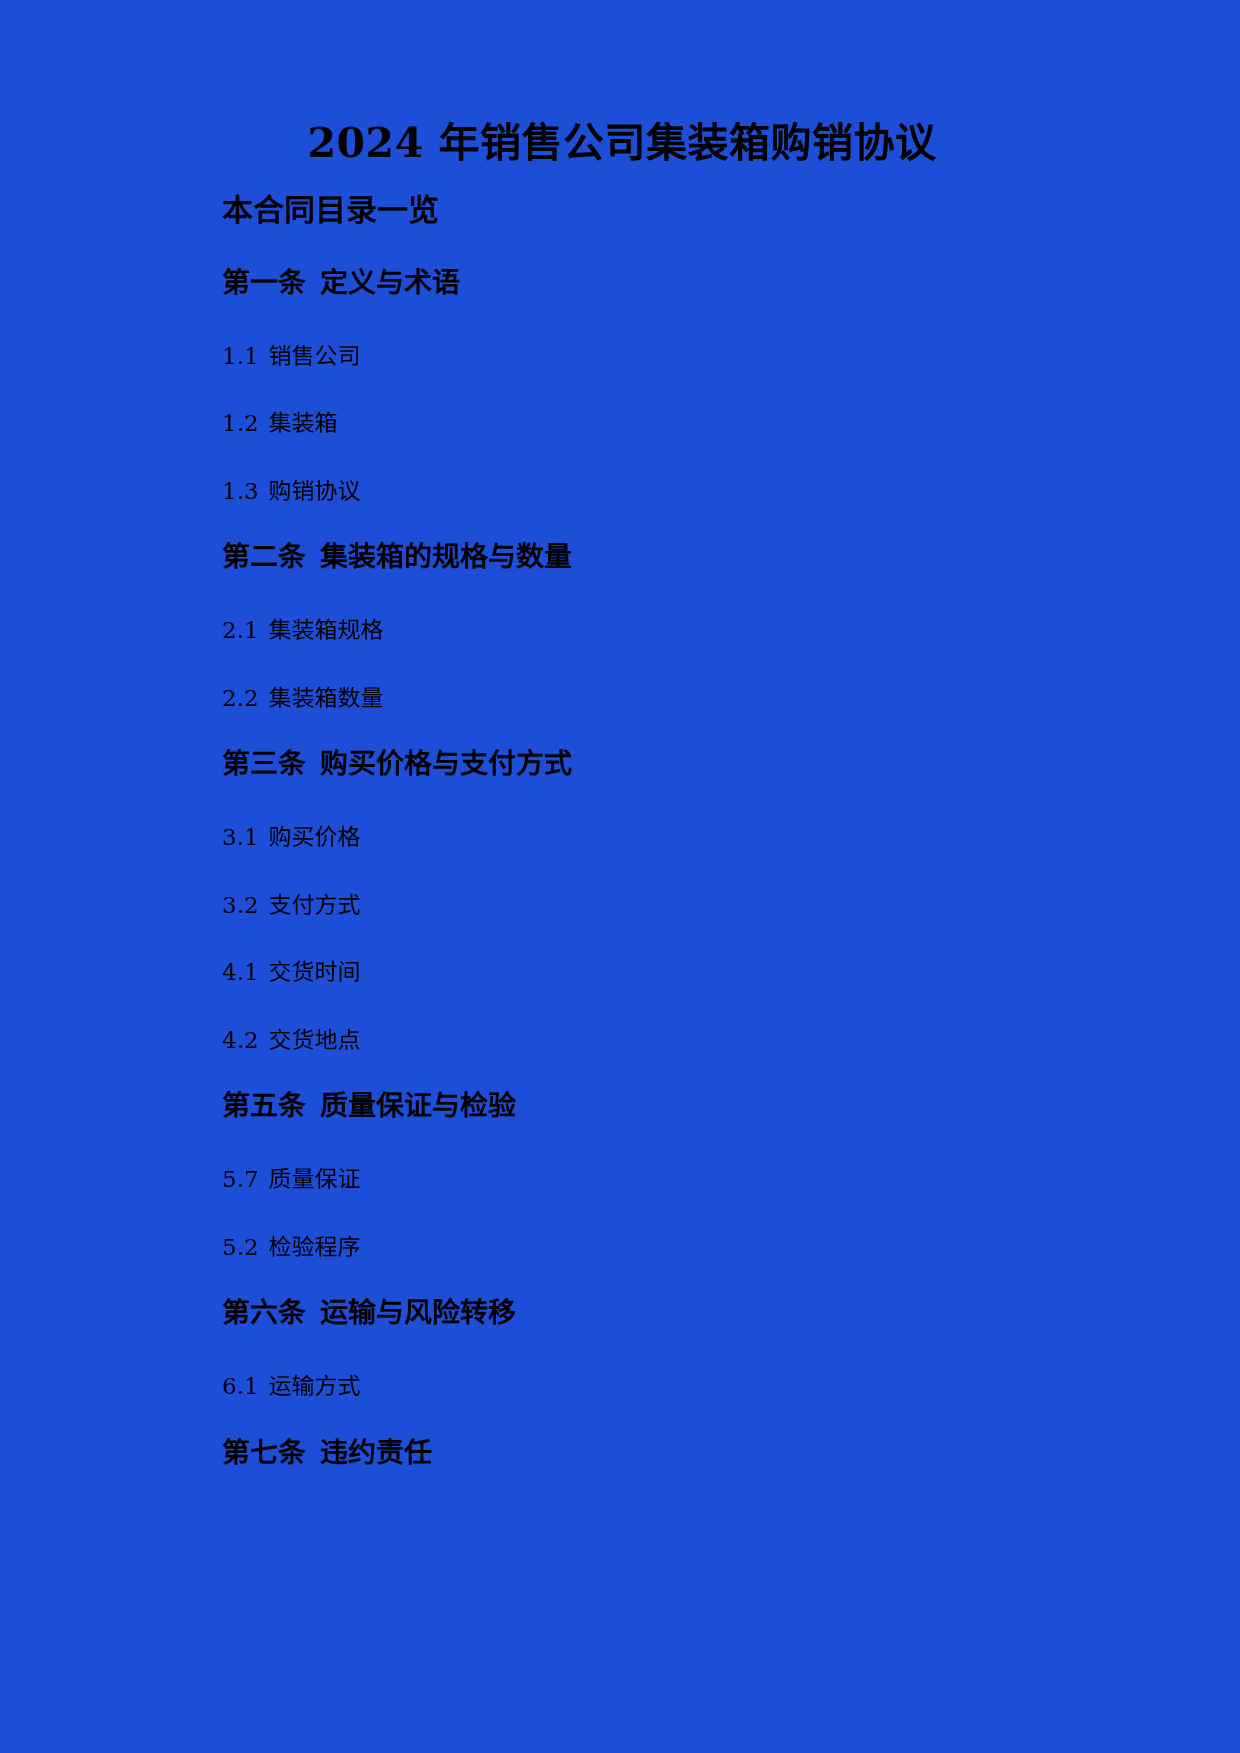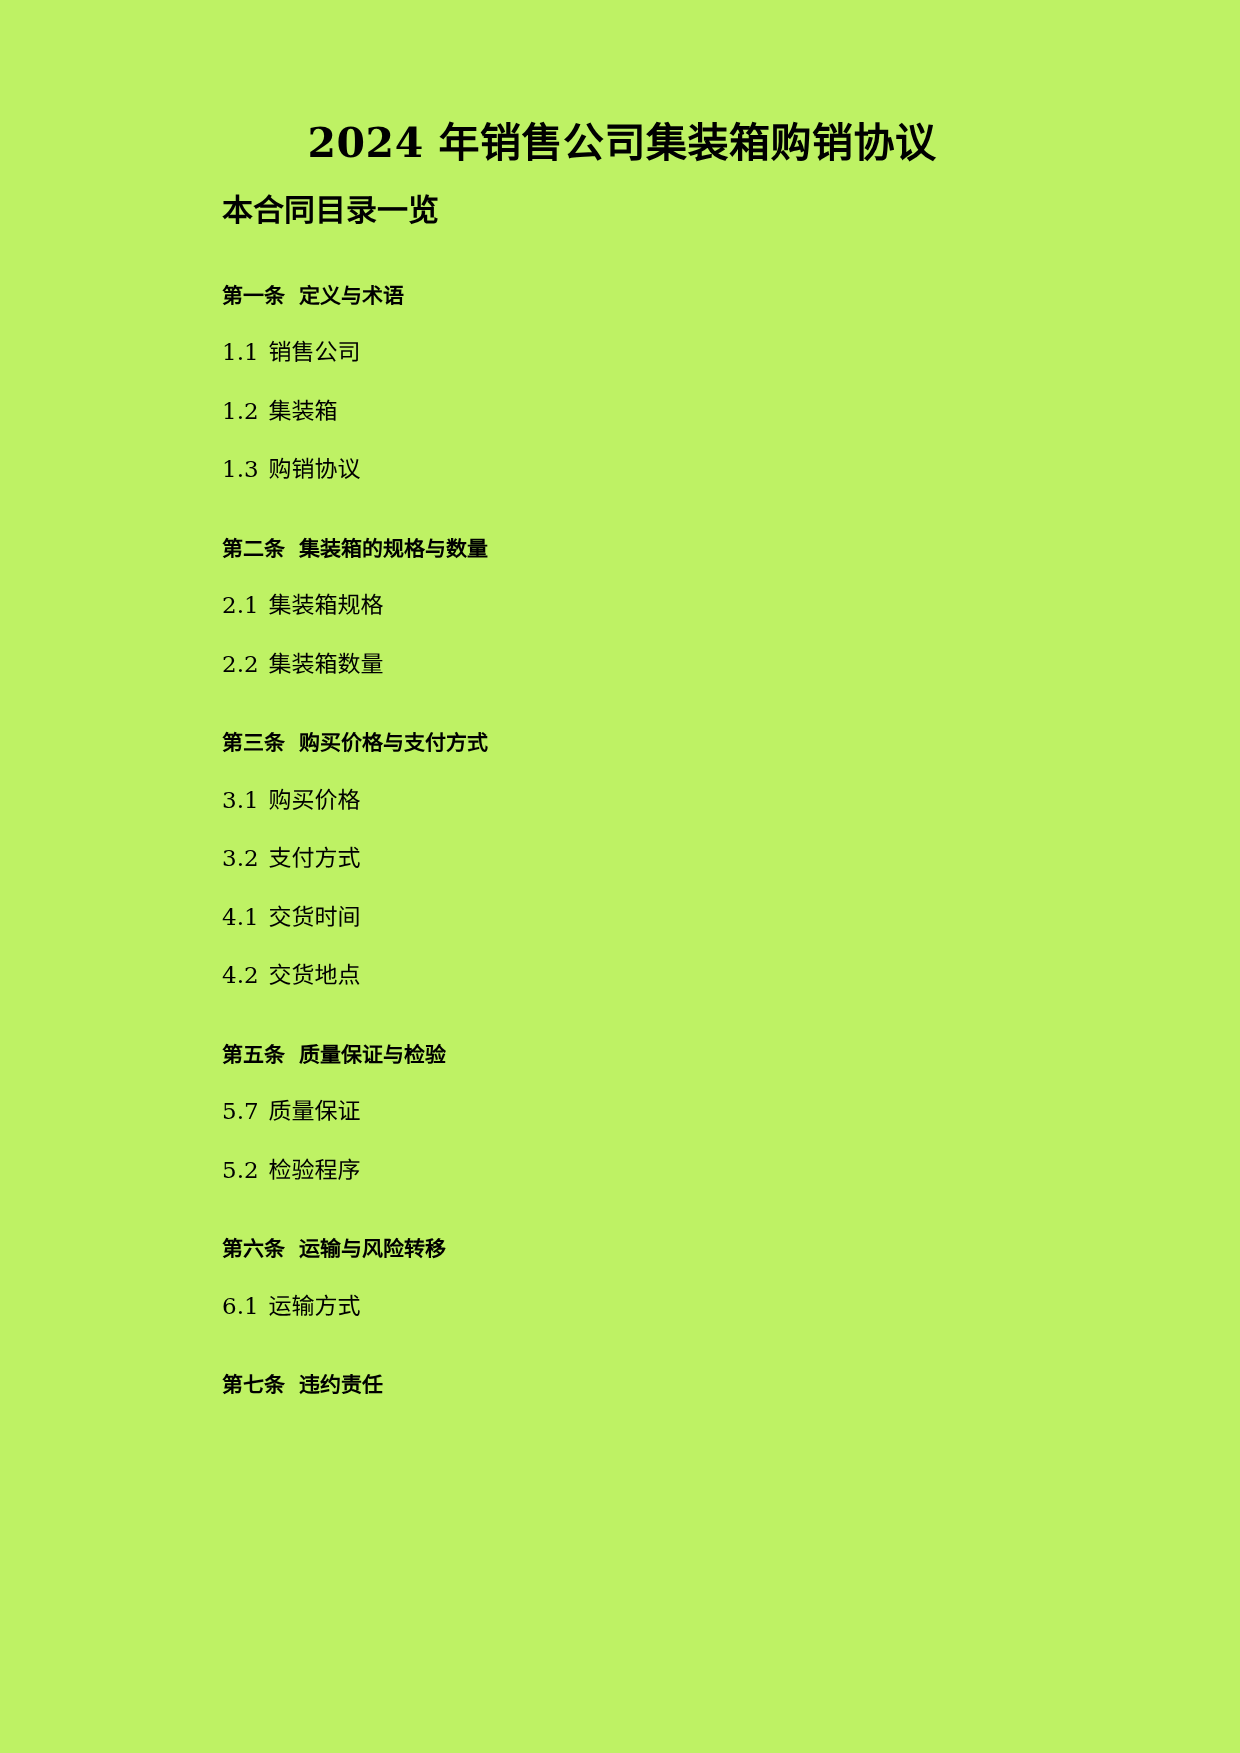--- a/index.html
+++ b/index.html
@@ -5,21 +5,21 @@
   html, body {
     margin: 0;
     padding: 0;
     background: #ffffff;
   }
   .page {
     position: relative;
     width: 1240px;
     height: 1753px;
     margin: 0 auto;
-    background: #bef264;
+    background: #1d4ed8;
     box-sizing: border-box;
     overflow: hidden;
   }
   .content {
     position: absolute;
     left: 222px;
     top: 118px;
     width: 800px;
   }
   .doc-title {
@@ -45,30 +45,30 @@
     margin: 0;
     padding: 0;
     list-style: none;
   }
   .toc-entry {
     line-height: 1.5;
     color: #000000;
     white-space: nowrap;
   }
   .toc-entry.level-1 {
-    font-family: Liberation Sans, sans-serif;
-    font-size: 21px;
+    font-family: Liberation Mono, monospace;
+    font-size: 28px;
     font-weight: 700;
-    margin-top: 46px;
+    margin-top: 30px;
   }
   .toc-entry.level-2 {
     font-family: "DejaVu Serif", "Liberation Serif", serif;
     font-size: 23px;
     font-weight: 400;
-    margin-top: 24px;
+    margin-top: 33px;
   }
   .toc-entry .num {
     display: inline;
   }
   .toc-entry .sep {
     display: inline-block;
     width: 10px;
   }
   .toc-entry.level-1 .sep {
     width: 14px;

